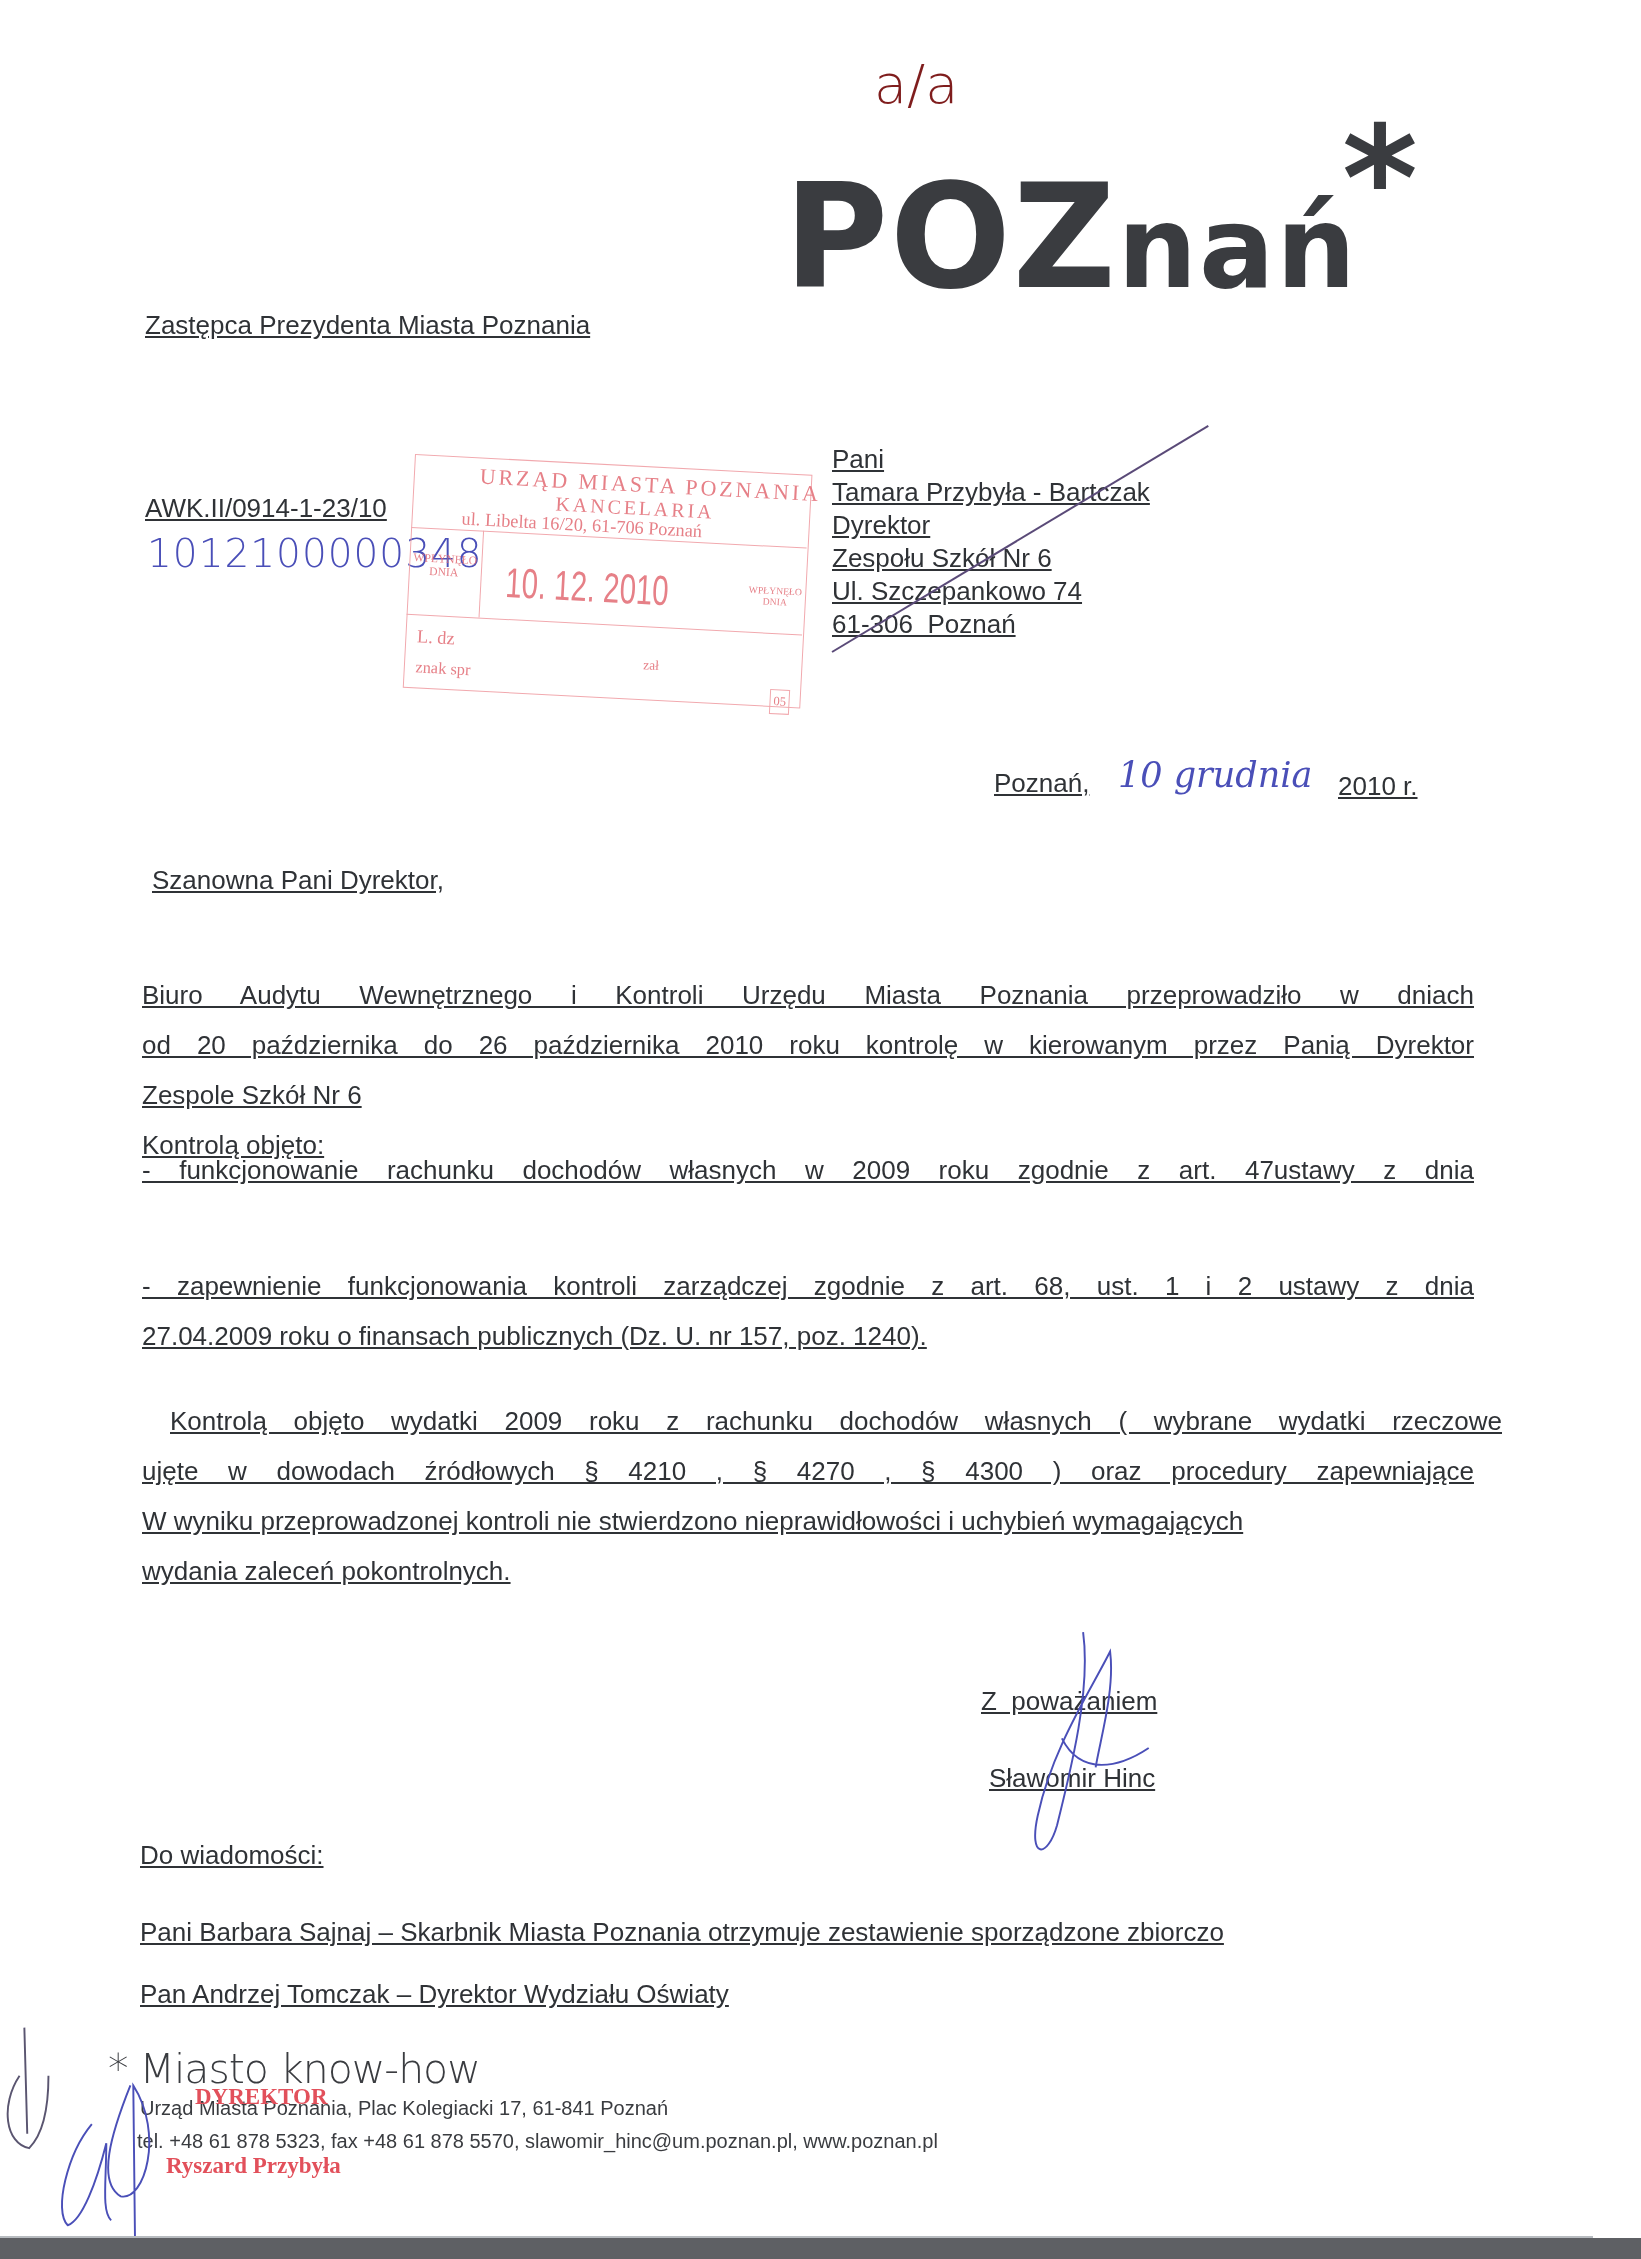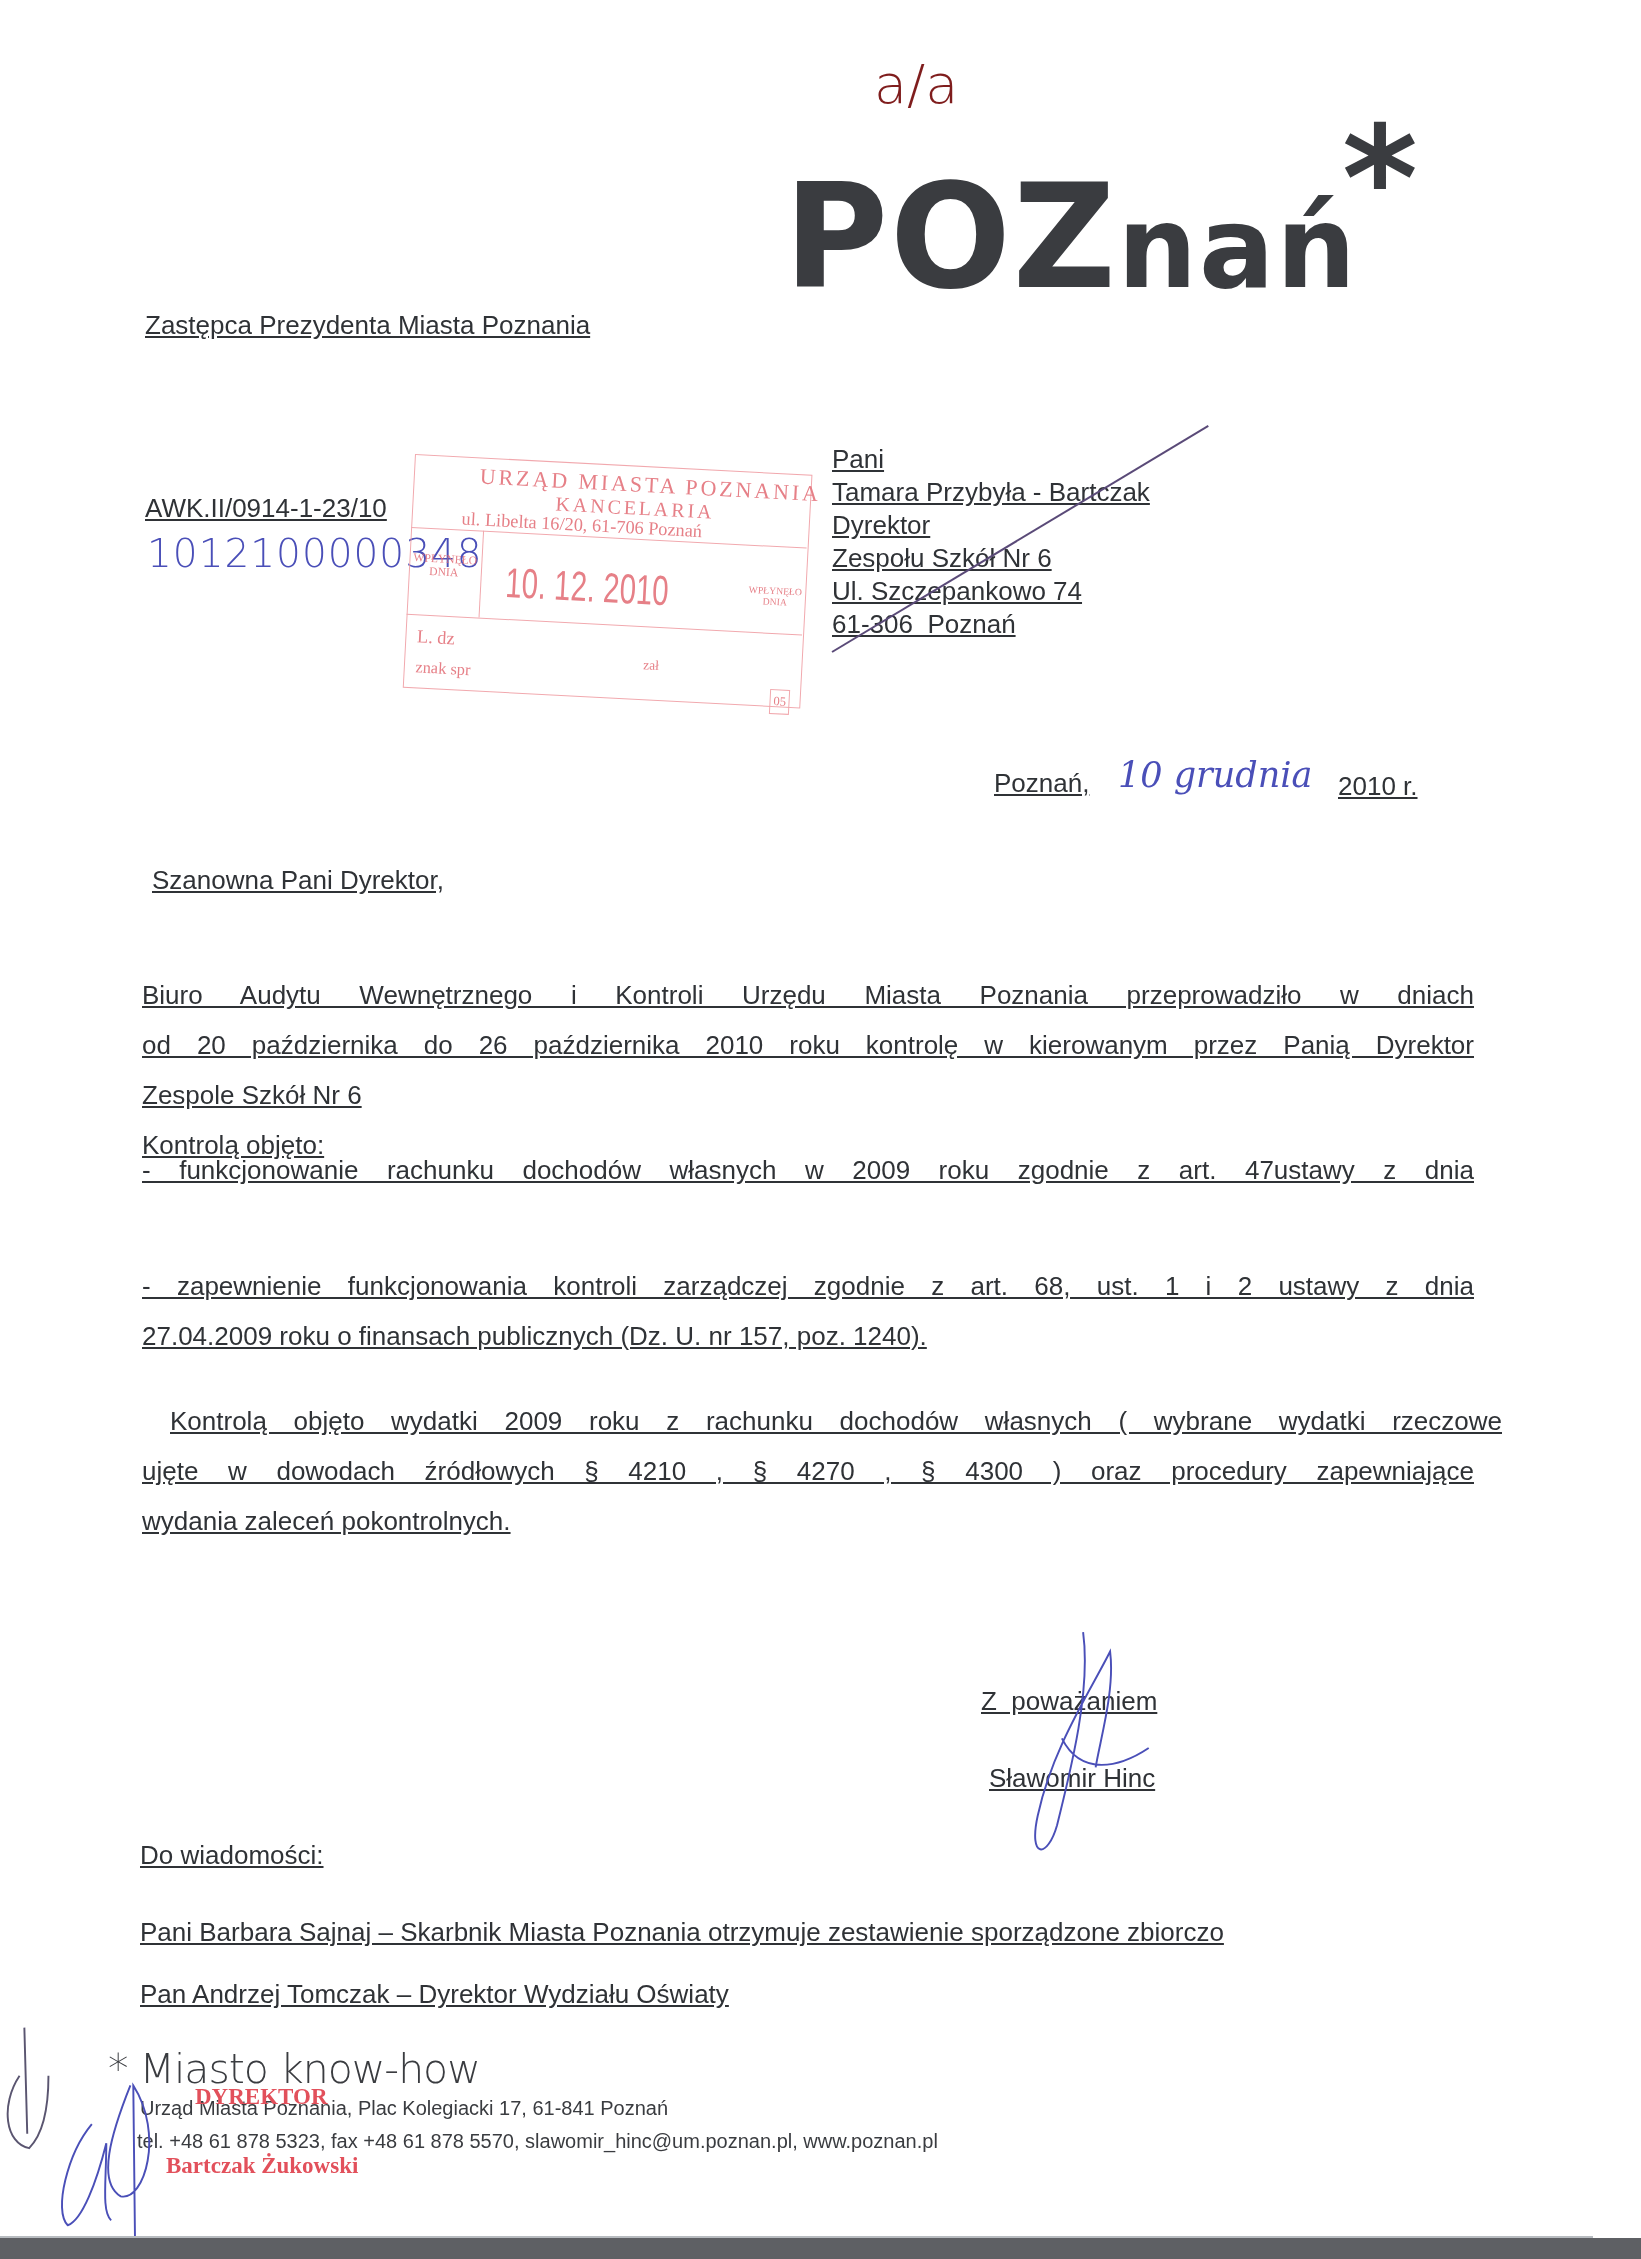--- a/index.html
+++ b/index.html
@@ -97,20 +97,21 @@
 </div>
 
 <div class="abs" style="left:142px; top:1273px;">
   <div class="txt justify" style="height:50px; white-space:normal;">- zapewnienie funkcjonowania kontroli zarządczej zgodnie z art. 68, ust. 1 i 2 ustawy z dnia</div>
   <div class="txt" style="height:50px;">27.04.2009 roku o finansach publicznych (Dz. U. nr 157, poz. 1240).</div>
 </div>
 
 <div class="abs" style="left:142px; top:1408px;">
   <div class="txt justify" style="height:50px; white-space:normal;margin-left:28px;">Kontrolą objęto wydatki 2009 roku z rachunku dochodów własnych ( wybrane wydatki rzeczowe</div>
   <div class="txt justify" style="height:50px; white-space:normal;">ujęte w dowodach źródłowych § 4210 , § 4270 , § 4300 ) oraz procedury zapewniające</div>
+  <div class="txt" style="height:50px;">W wyniku przeprowadzonej kontroli nie stwierdzono nieprawidłowości i uchybień wymagających</div>
   <div class="txt" style="height:50px;">wydania zaleceń pokontrolnych.</div>
 </div>
 
 <div class="abs txt" style="left:981px; top:1688px; white-space:pre;">Z  poważaniem</div>
 <div class="abs txt" style="left:989px; top:1765px;">Sławomir Hinc</div>
 
 <svg class="abs" style="left:1004px; top:1632px;" width="164" height="232" viewBox="0 0 170 240">
   <path d="M82 0 C90 60 70 140 55 200 C45 235 25 235 35 190 C50 120 90 60 110 20 C115 60 100 110 95 140 M60 110 C80 150 120 140 150 120" fill="none" stroke="#4a4fb8" stroke-width="2"></path>
 </svg>
 
@@ -119,21 +120,21 @@
 <div class="abs txt" style="left:140px; top:1981px;">Pan Andrzej Tomczak – Dyrektor Wydziału Oświaty</div>
 
 <div class="abs" id="footer-brand">
   <span>*</span>
   <span style="font-weight:200;">Miasto know-how</span>
 </div>
 <div class="abs foot" style="left:140px; top:2097px;">Urząd Miasta Poznania, Plac Kolegiacki 17, 61-841 Poznań</div>
 <div class="abs foot" style="left:137px; top:2130px;">tel. +48 61 878 5323, fax +48 61 878 5570, slawomir_hinc@um.poznan.pl, www.poznan.pl</div>
 
 <div class="abs red-stamp-text" style="left:195px; top:2084px; font-size:23px;">DYREKTOR</div>
-<div class="abs red-stamp-text" style="left:166px; top:2153px; font-size:23px;">Bartczak Żukowski</div>
+<div class="abs red-stamp-text" style="left:166px; top:2153px; font-size:23px;">Ryszard Przybyła</div>
 
 <svg class="abs" style="left:0; top:2018px;" width="309" height="241" viewBox="0 0 320 250">
   <path d="M25 10 L28 120 M20 60 C0 90 5 130 30 135 C45 120 50 90 50 60" fill="none" stroke="#5a5570" stroke-width="2"></path>
   <path d="M95 110 C70 140 55 200 70 215 C85 210 100 170 110 130 C110 170 105 200 115 210" fill="none" stroke="#4a4fb8" stroke-width="2"></path>
   <path d="M135 70 C115 120 100 170 125 185 C150 190 170 120 138 70 L140 250" fill="none" stroke="#4a4fb8" stroke-width="2"></path>
 </svg>
 
 <div class="abs" id="bottom-edge"></div>
 <div class="abs" id="bottom-bar"></div>
 

